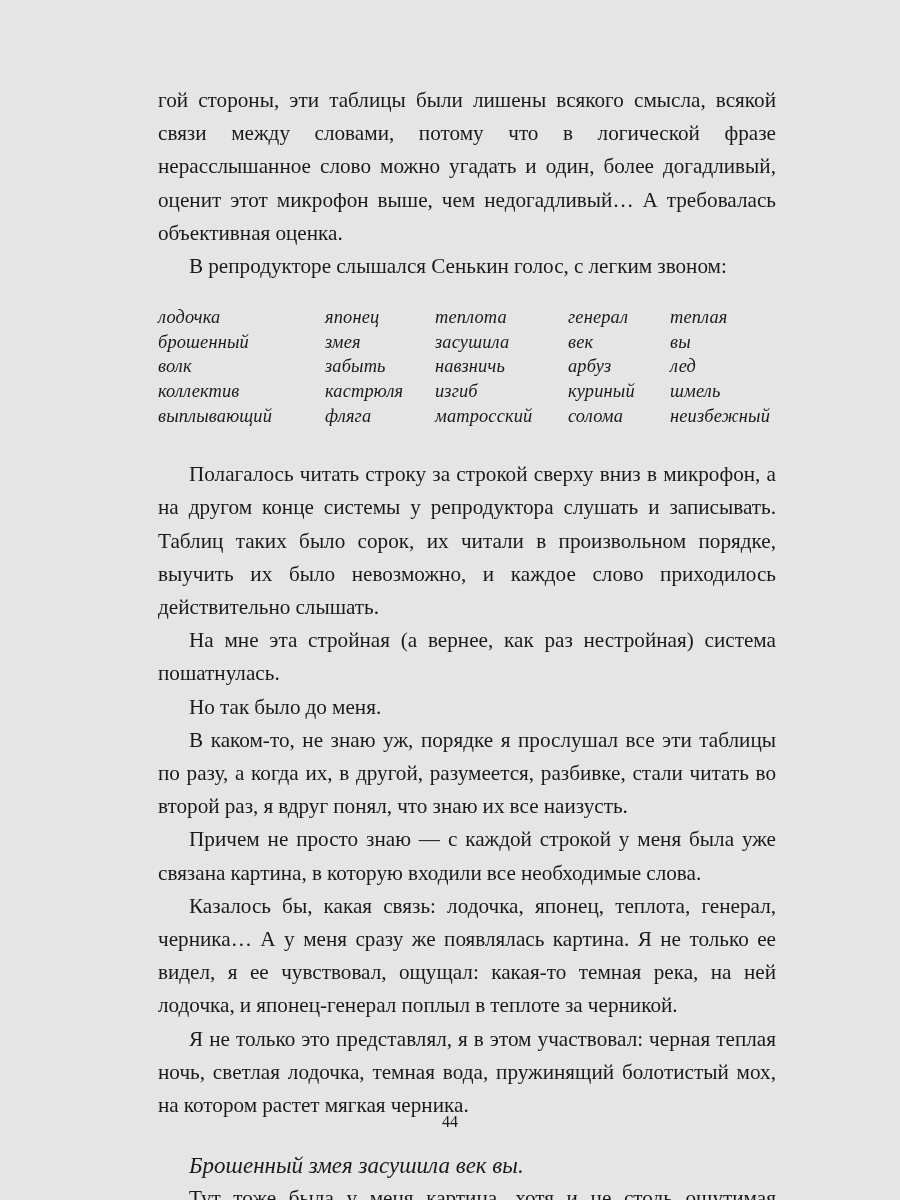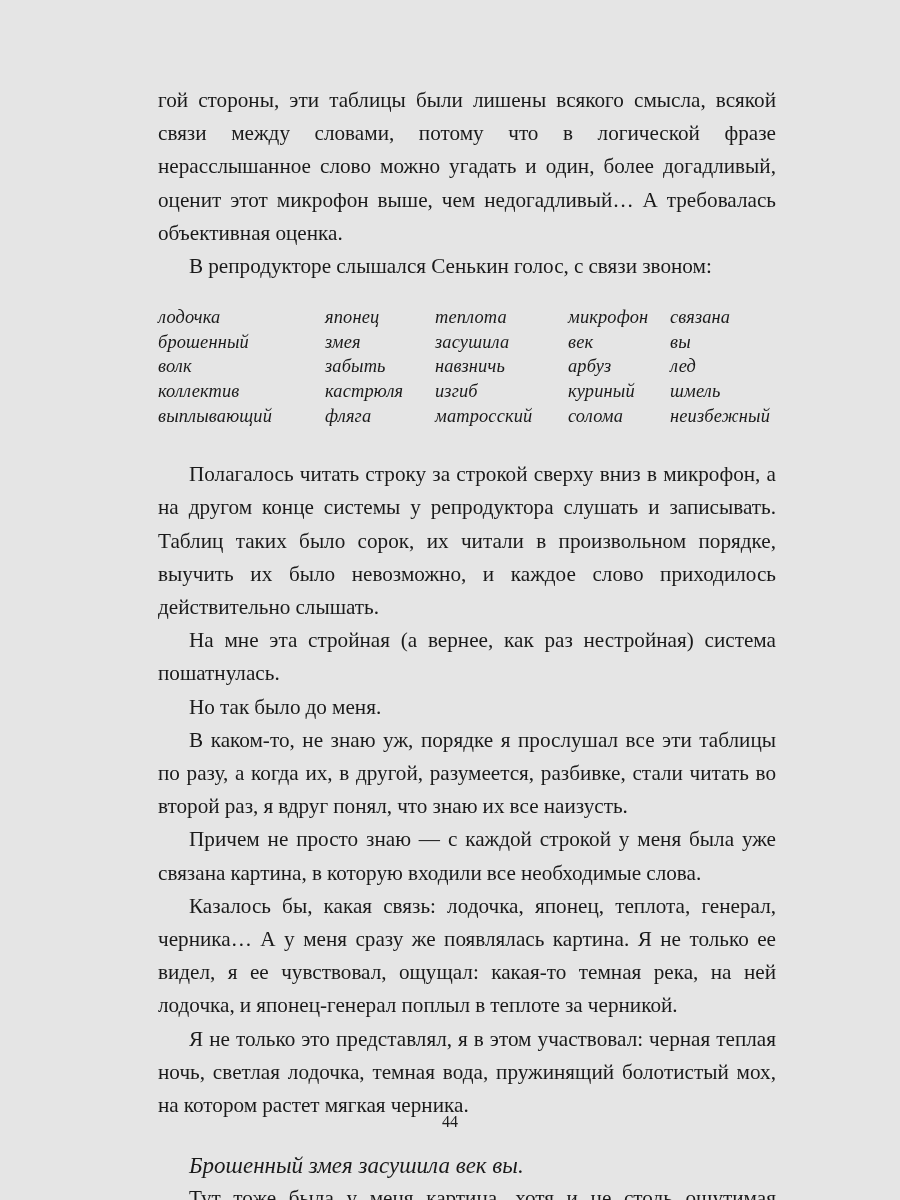--- a/index.html
+++ b/index.html
@@ -88,39 +88,39 @@
 </style>
 </head>
 <body>
 
 <div class="page">
 
   <div class="text-column">
 
     <p class="body-par no-indent">гой стороны, эти таблицы были лишены всякого смысла, всякой связи между словами, потому что в логической фразе нерасслышанное слово можно угадать и один, более догадливый, оценит этот микрофон выше, чем недогадливый… А требовалась объективная оценка.</p>
 
-    <p class="body-par">В репродукторе слышался Сенькин голос, с связи звоном:</p>
+    <p class="body-par">В репродукторе слышался Сенькин голос, с легким звоном:</p>
 
     <div class="gap-before-table"></div>
 
     <table class="word-table">
       <colgroup>
         <col class="c1">
           <col class="c2">
           <col class="c3">
           <col class="c4">
           <col class="c5">
       </colgroup>
       <tbody>
         <tr>
           <td>лодочка</td>
           <td>японец</td>
           <td>теплота</td>
-          <td>микрофон</td>
-          <td>связана</td>
+          <td>генерал</td>
+          <td>теплая</td>
         </tr>
         <tr>
           <td>брошенный</td>
           <td>змея</td>
           <td>засушила</td>
           <td>век</td>
           <td>вы</td>
         </tr>
         <tr>
           <td>волк</td>

